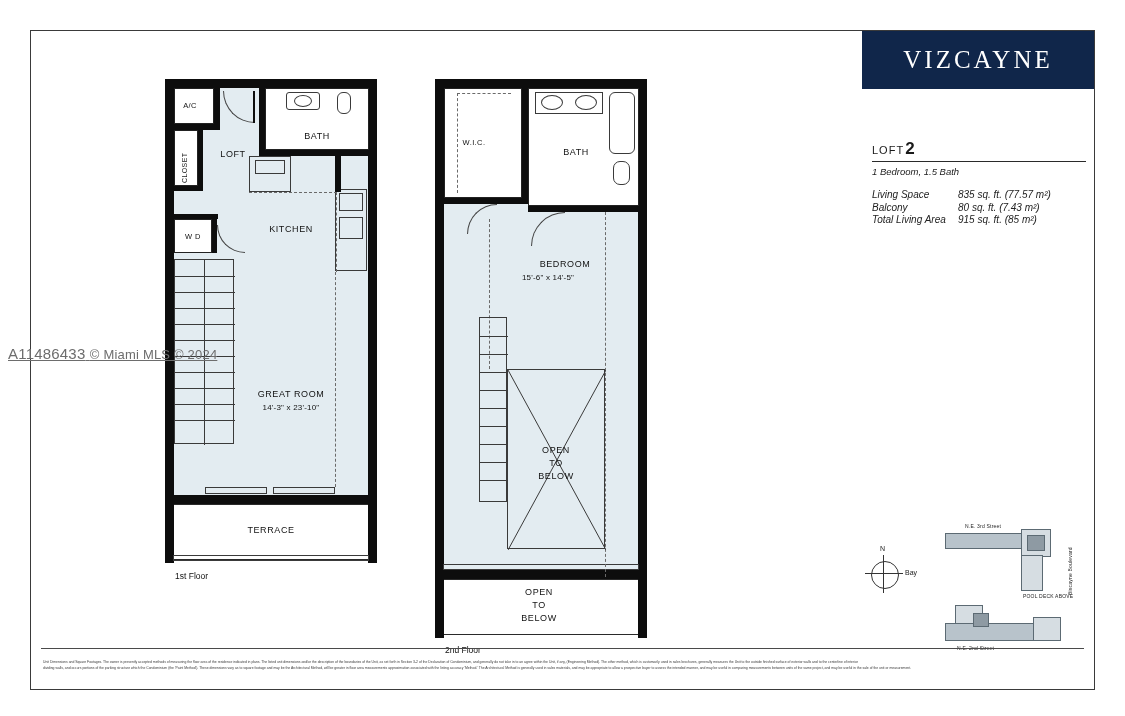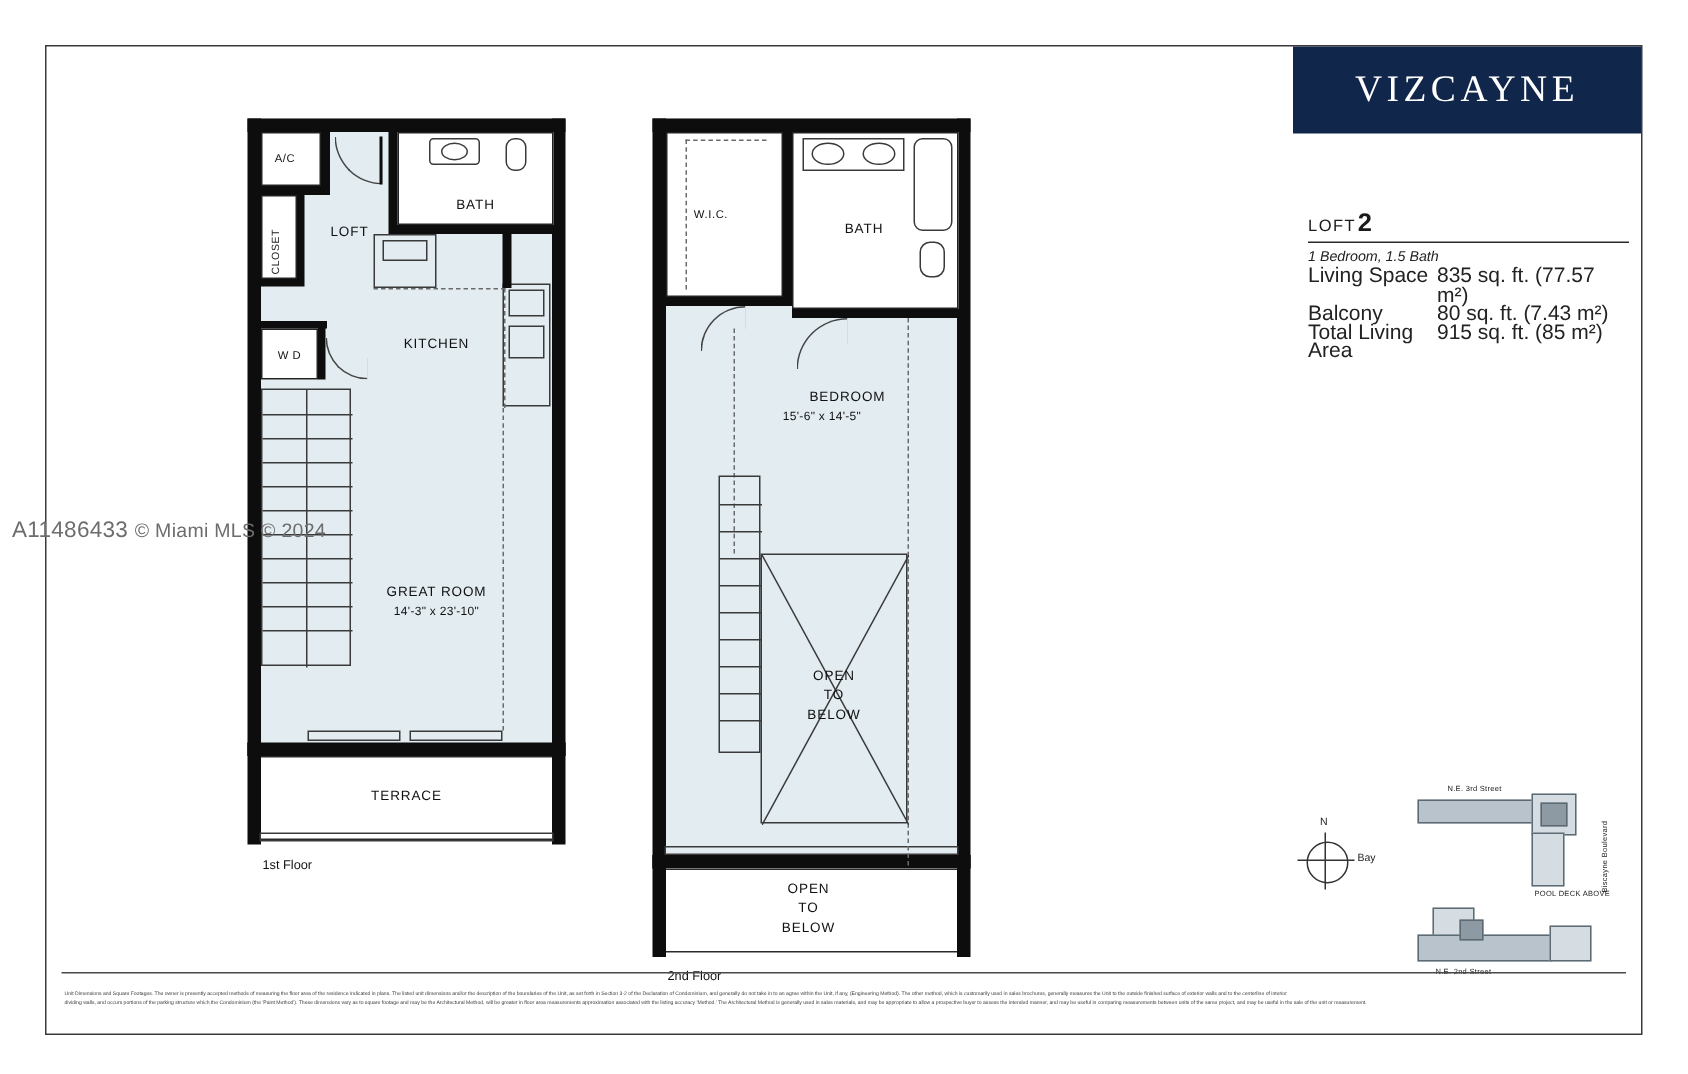--- a/index.html
+++ b/index.html
@@ -4,36 +4,36 @@
 <style>
   html,body{margin:0;padding:0;background:#ffffff;}
   body{width:1125px;height:716px;position:relative;overflow:hidden;
        font-family:"Liberation Sans", sans-serif;color:#1a1a1a;}
 
   .sheet{position:absolute;left:30px;top:30px;width:1065px;height:660px;
          border:1px solid #3a3a3a;background:#fff;box-sizing:border-box;padding-left:48px;}
 
   
   .watermark{position:absolute;left:8px;top:345px;font-size:15px;color:#6d6d6d;
-             letter-spacing:.2px;white-space:nowrap;z-index:50;}
+             letter-spacing:.2px;white-space:nowrap;z-index:50;text-decoration:underline;}
   .watermark .c{font-size:13px;}
 
   
   .brand{position:absolute;right:0px;top:0px;width:232px;height:58px;
          background:#10264a;display:flex;align-items:center;justify-content:center;}
   .brand-text{color:#fff;font-family:"Liberation Serif", serif;font-size:25px;
               letter-spacing:3px;}
 
   .info{position:absolute;right:8px;top:62px;width:214px;}
   .loft-line{display:flex;align-items:baseline;border-bottom:1px solid #2a2a2a;
              padding-bottom:2px;margin-top:46px;}
   .loft-line .l1{font-size:11px;letter-spacing:1px;}
   .loft-line .l2{font-size:17px;font-weight:bold;margin-left:1px;}
   .beds{font-size:9.5px;font-style:italic;margin-top:4px;color:#222;}
-  .specs{margin-top:0;font-size:14px;line-height:12.5px;color:#222;}
+  .specs{margin-top:12px;font-size:10px;line-height:12.5px;color:#222;font-style:italic;}
   .spec-row{display:flex;}
   .spec-row .k{width:86px;}
   .spec-row .v{flex:1;}
 
   
   .plan{position:absolute;}
   .wall{position:absolute;background:#0d0d0d;}
   .room{position:absolute;background:#e3ecf1;}
   .white{position:absolute;background:#ffffff;}
   .thin{position:absolute;border:1px solid #3a3a3a;box-sizing:border-box;}

